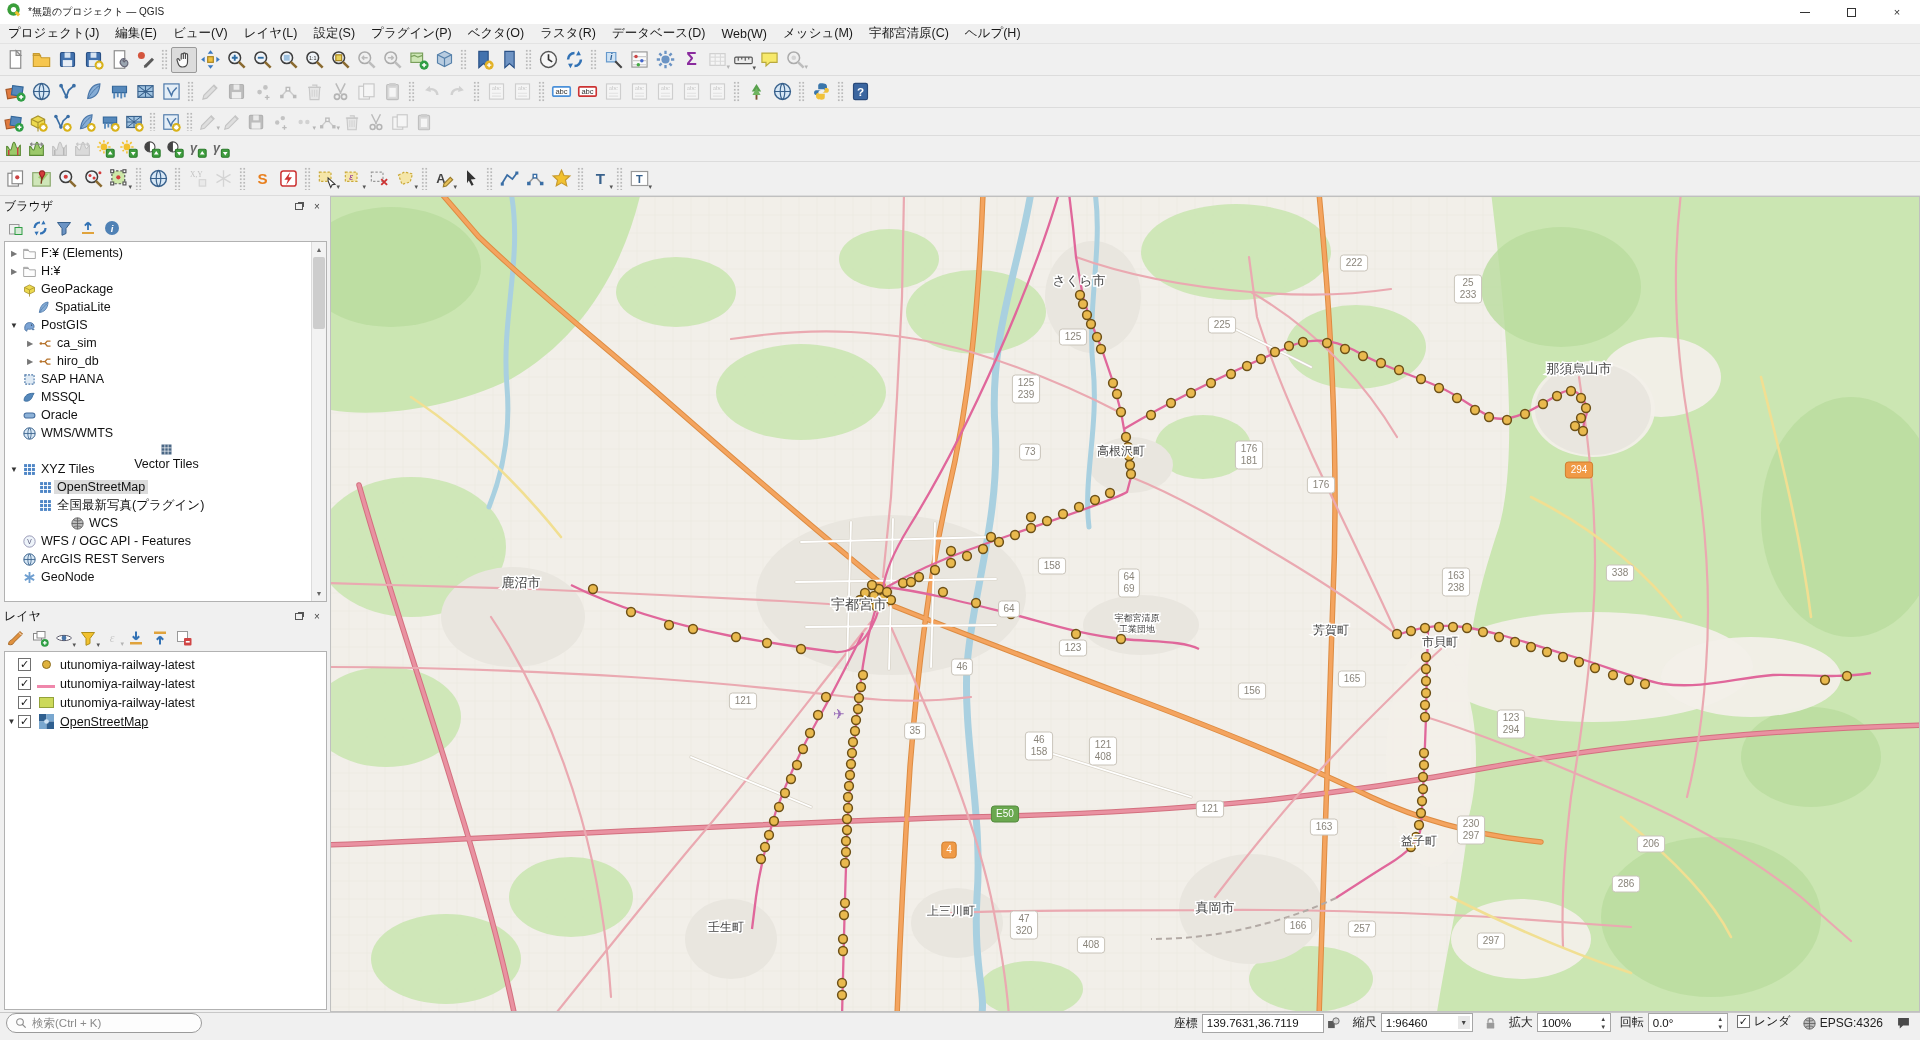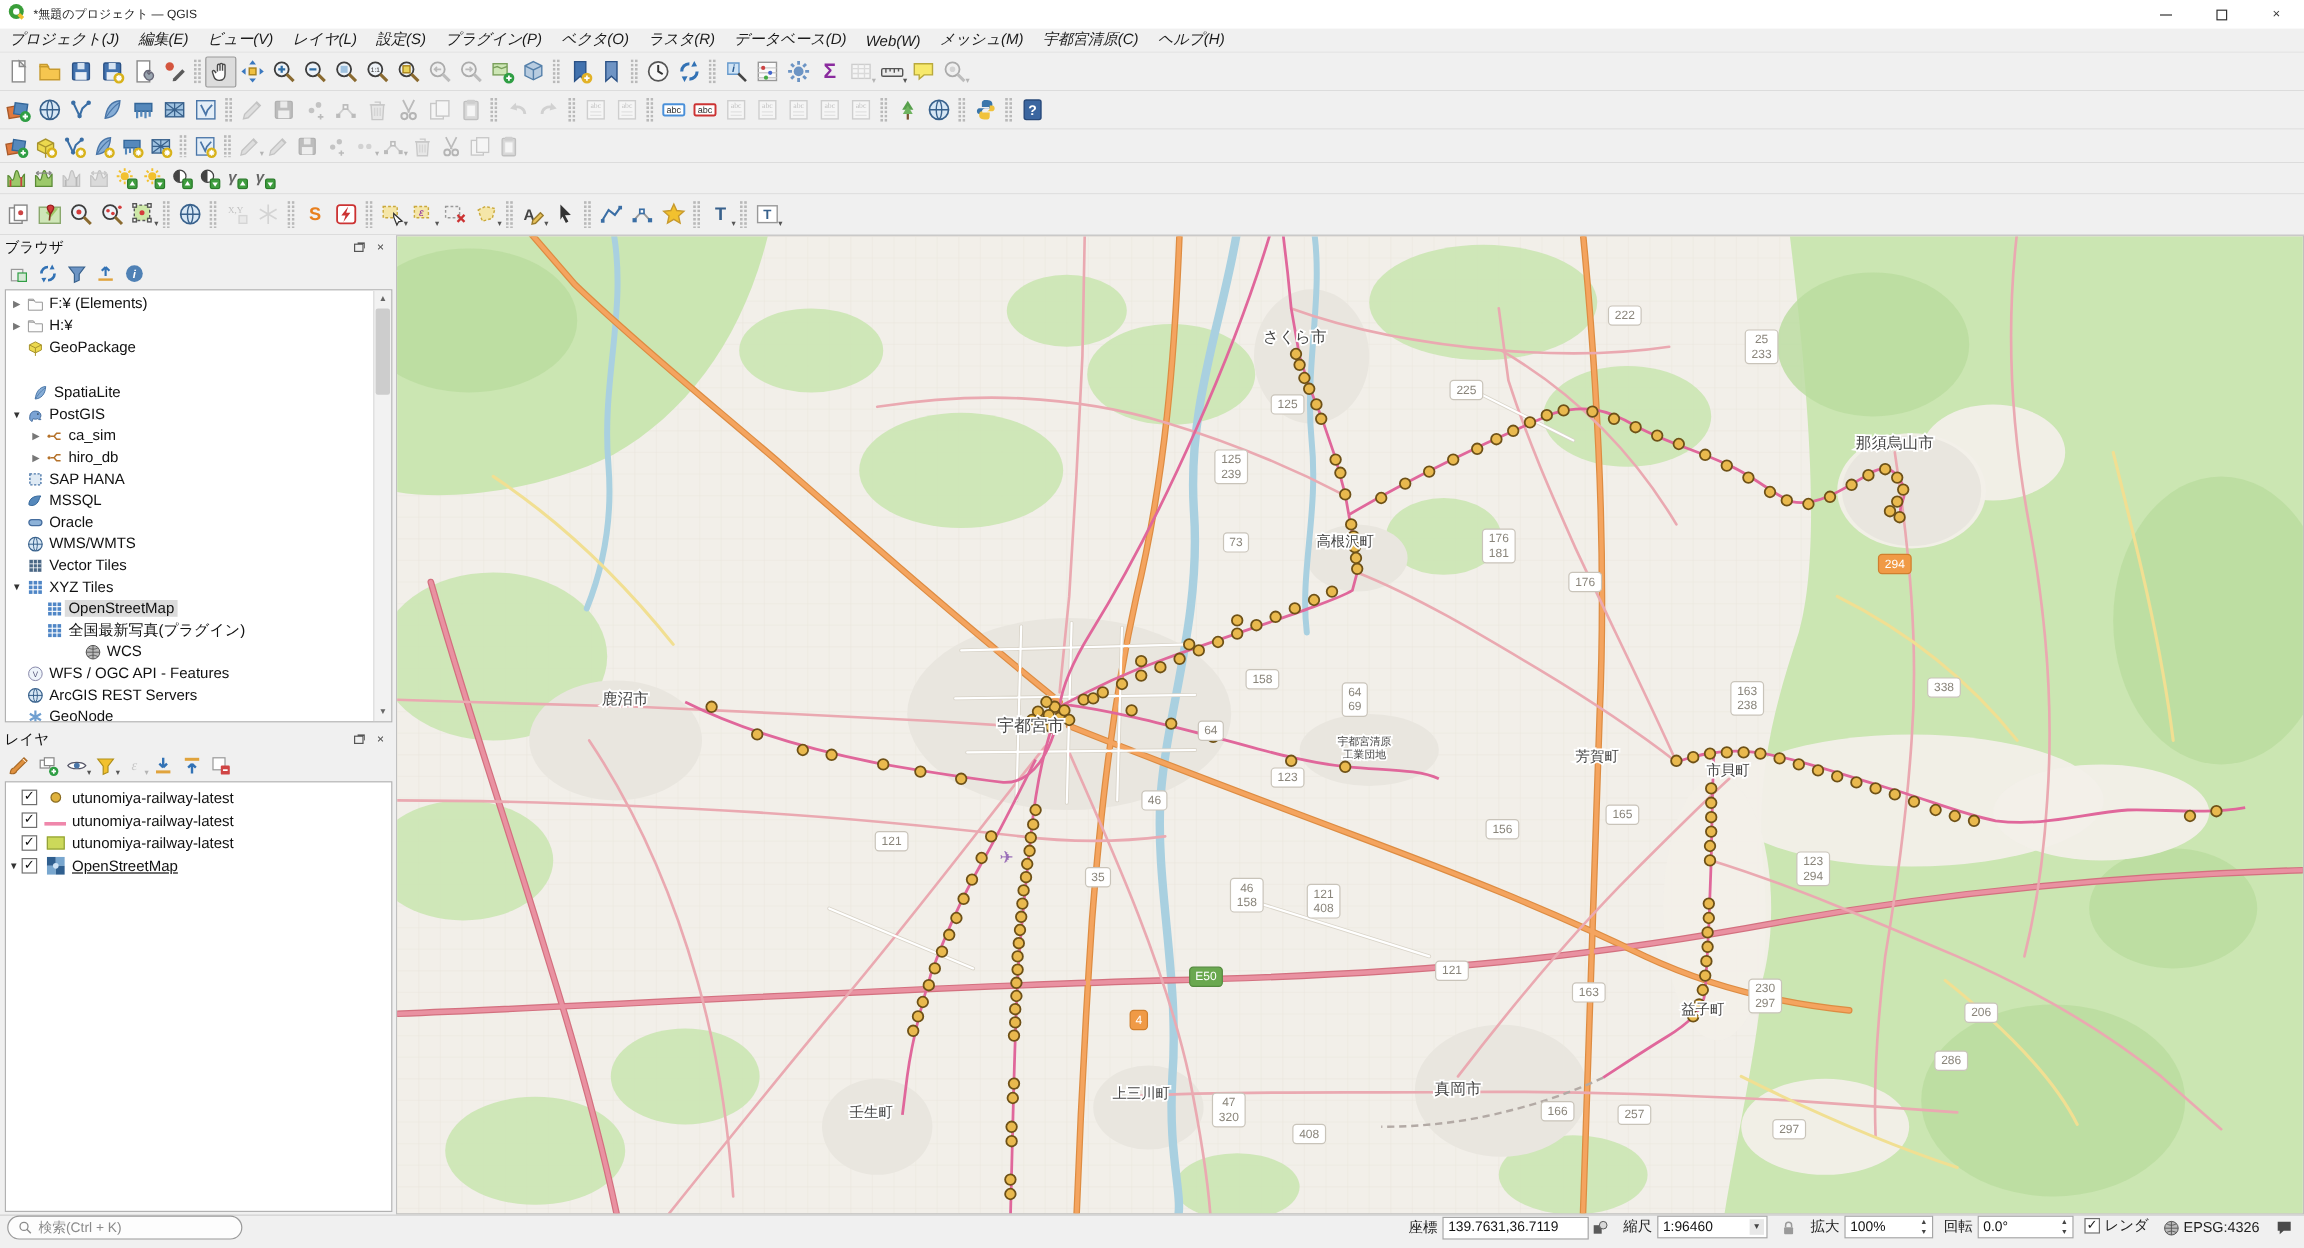--- a/index.html
+++ b/index.html
@@ -5,21 +5,21 @@
   * { margin:0; padding:0; box-sizing:border-box; }
   html,body { width:1920px; height:1040px; overflow:hidden;
     font-family:"Liberation Sans","DejaVu Sans",sans-serif; background:#f0f0f0; }
   .titlebar { height:24px; background:#ffffff; display:flex; align-items:center; padding-left:6px; }
   .titlebar .ttl { font-size:10px; color:#222; margin-left:6px; flex:1; }
   .winbtns { display:flex; height:24px; }
   .winbtn { width:46px; height:24px; display:flex; align-items:center; justify-content:center; font-size:11px; color:#333; }
   .minbar { width:10px; height:1px; background:#333; display:inline-block; }
   .maxsq { width:9px; height:9px; border:1px solid #333; display:inline-block; }
   .menubar { height:20px; background:#f0f0f0; display:flex; align-items:center; font-size:12.5px; color:#1a1a1a; border-bottom:1px solid #e3e3e3; }
-  .menubar span { padding:0 8px;font-style:italic; }
+  .menubar span { padding:0 8px; }
   .tbrow { background:#f0f0f0; display:flex; align-items:center; border-bottom:1px solid #dcdcdc; padding-left:2px; }
   #tbrow0{height:32px} #tbrow1{height:32px} #tbrow2{height:28px} #tbrow3{height:26px} #tbrow4{height:34px}
   .ticon { width:26px; height:26px; display:flex; align-items:center; justify-content:center; position:relative; border:1px solid transparent; border-radius:2px; }
   #tbrow2 .ticon{width:24px;height:24px} #tbrow3 .ticon{width:23px;height:23px}
   .ticon.active { background:#dcdcdc; border-color:#9a9a9a; }
   .ticon.dis { filter:grayscale(1); opacity:.38;font-family:Liberation Serif, serif; }
   .ticon .dd { position:absolute; right:-1px; bottom:1px; font-size:7px; color:#555; line-height:7px; }
   .grip { width:7px; height:70%; margin:0 3px; background-image:radial-gradient(#b9b9b9 1px, transparent 1.2px); background-size:3.5px 3.5px; }
   .mainrow { display:flex; height:816px; }
   .dock { width:330px; background:#f0f0f0; display:flex; flex-direction:column; padding:2px 3px 2px 4px; }
@@ -940,21 +940,21 @@
             <div class="trow" style="padding-left: 2px;">
               <span class="exp"></span>
               <span class="ticn">
                 <svg width="15" height="15" viewBox="0 0 18 18">
                   <path d="M3 6.5l6-3 6 3v5l-6 3-6-3z" fill="#ecd94e" stroke="#a8932c"></path>
                   <path d="M3 6.5l6 3 6-3M9 9.5v8" fill="none" stroke="#a8932c"></path>
                 </svg>
               </span>
               <span class="lbl">GeoPackage</span>
             </div>
-            <div class="trow" style="padding-left: 6px; margin-top: 20px;">
+            <div class="trow" style="padding-left: 16px;">
               <span class="exp"></span>
               <span class="ticn">
                 <svg width="15" height="15" viewBox="0 0 18 18">
                   <path d="M14.5 2.5c-6 .5-9.5 5-10.5 12.5 5.5-.5 10-4 10.5-12.5z" fill="#86add6" stroke="#4a76a8"></path>
                   <path d="M4.5 14.5C8 9 11 6 14 4" fill="none" stroke="#4a76a8" stroke-width=".8"></path>
                 </svg>
               </span>
               <span class="lbl">SpatiaLite</span>
             </div>
             <div class="trow" style="padding-left: 2px;">
@@ -1017,21 +1017,21 @@
             <div class="trow" style="padding-left: 2px;">
               <span class="exp"></span>
               <span class="ticn">
                 <svg width="15" height="15" viewBox="0 0 18 18">
                   <circle cx="9" cy="9" r="6.8" fill="#d7e7f5" stroke="#38618c" stroke-width="1.2"></circle>
                   <path d="M2.2 9h13.6M9 2.2c2.6 2 2.6 11.6 0 13.6M9 2.2c-2.6 2-2.6 11.6 0 13.6" fill="none" stroke="#38618c" stroke-width="1"></path>
                 </svg>
               </span>
               <span class="lbl">WMS/WMTS</span>
             </div>
-            <div class="trow" style="padding-left: 2px;">
+            <div class="trow" style="padding-left: 2px; flex-direction: column;">
               <span class="exp"></span>
               <span class="ticn">
                 <svg width="15" height="15" viewBox="0 0 18 18">
                   <rect x="3" y="3" width="12" height="12" fill="#4a6785"></rect>
                   <path d="M3 7h12M3 11h12M7 3v12M11 3v12" stroke="#fff" stroke-width=".8"></path>
                 </svg>
               </span>
               <span class="lbl">Vector Tiles</span>
             </div>
             <div class="trow" style="padding-left: 2px;">

